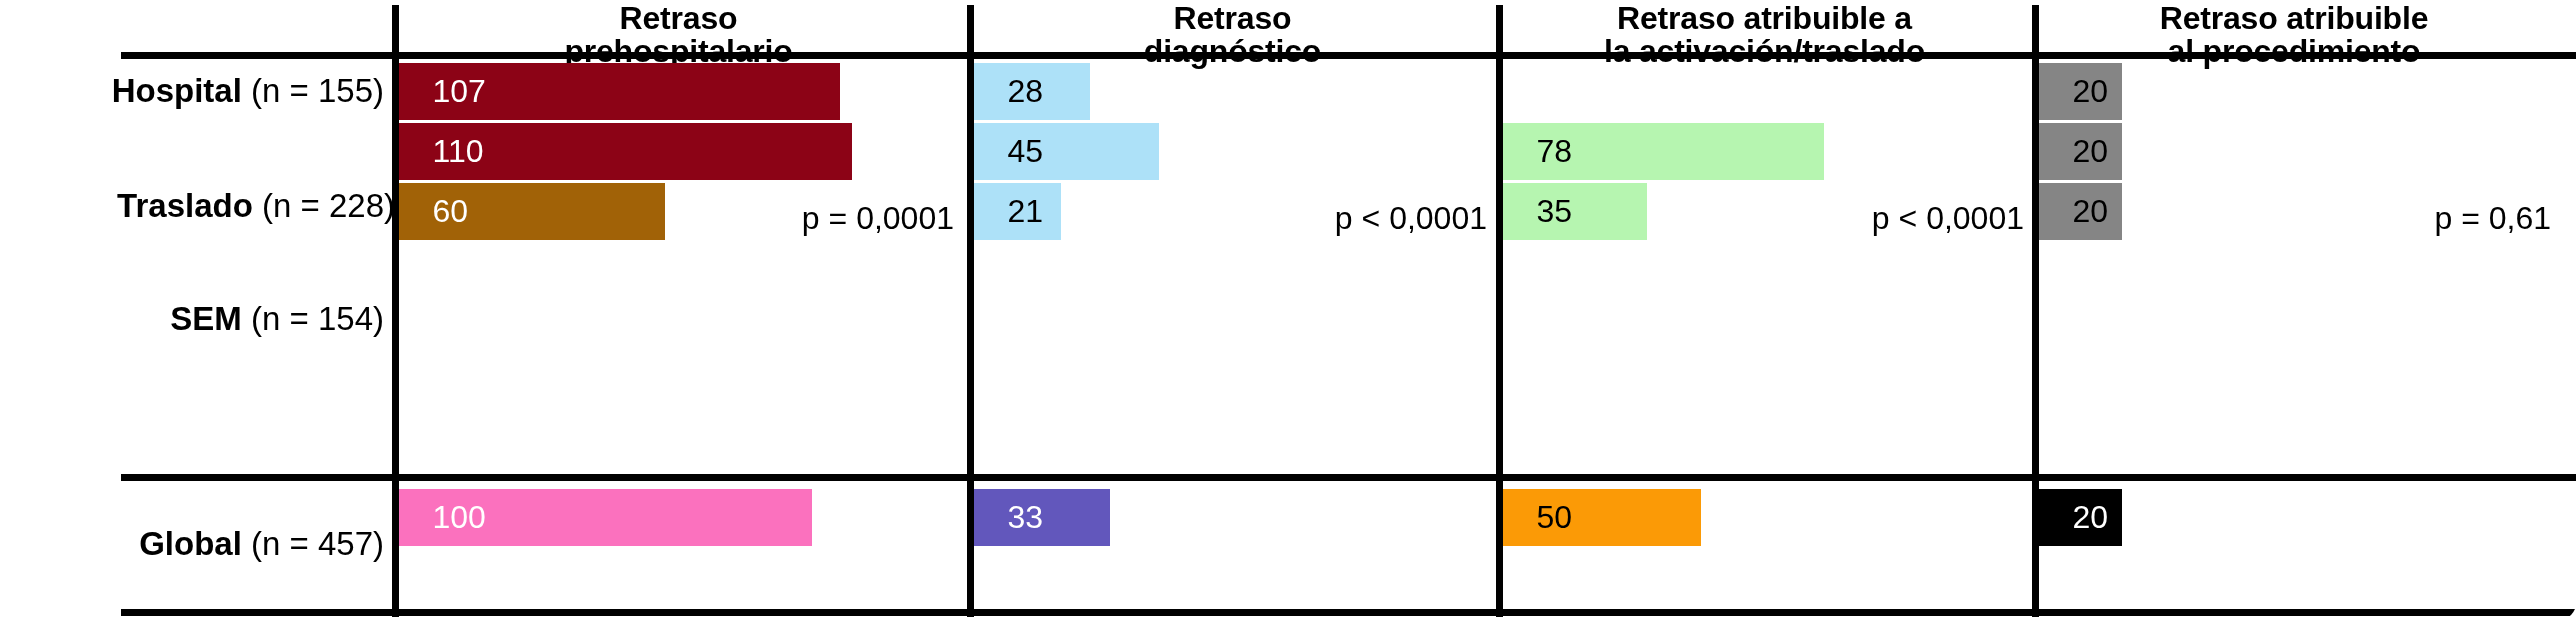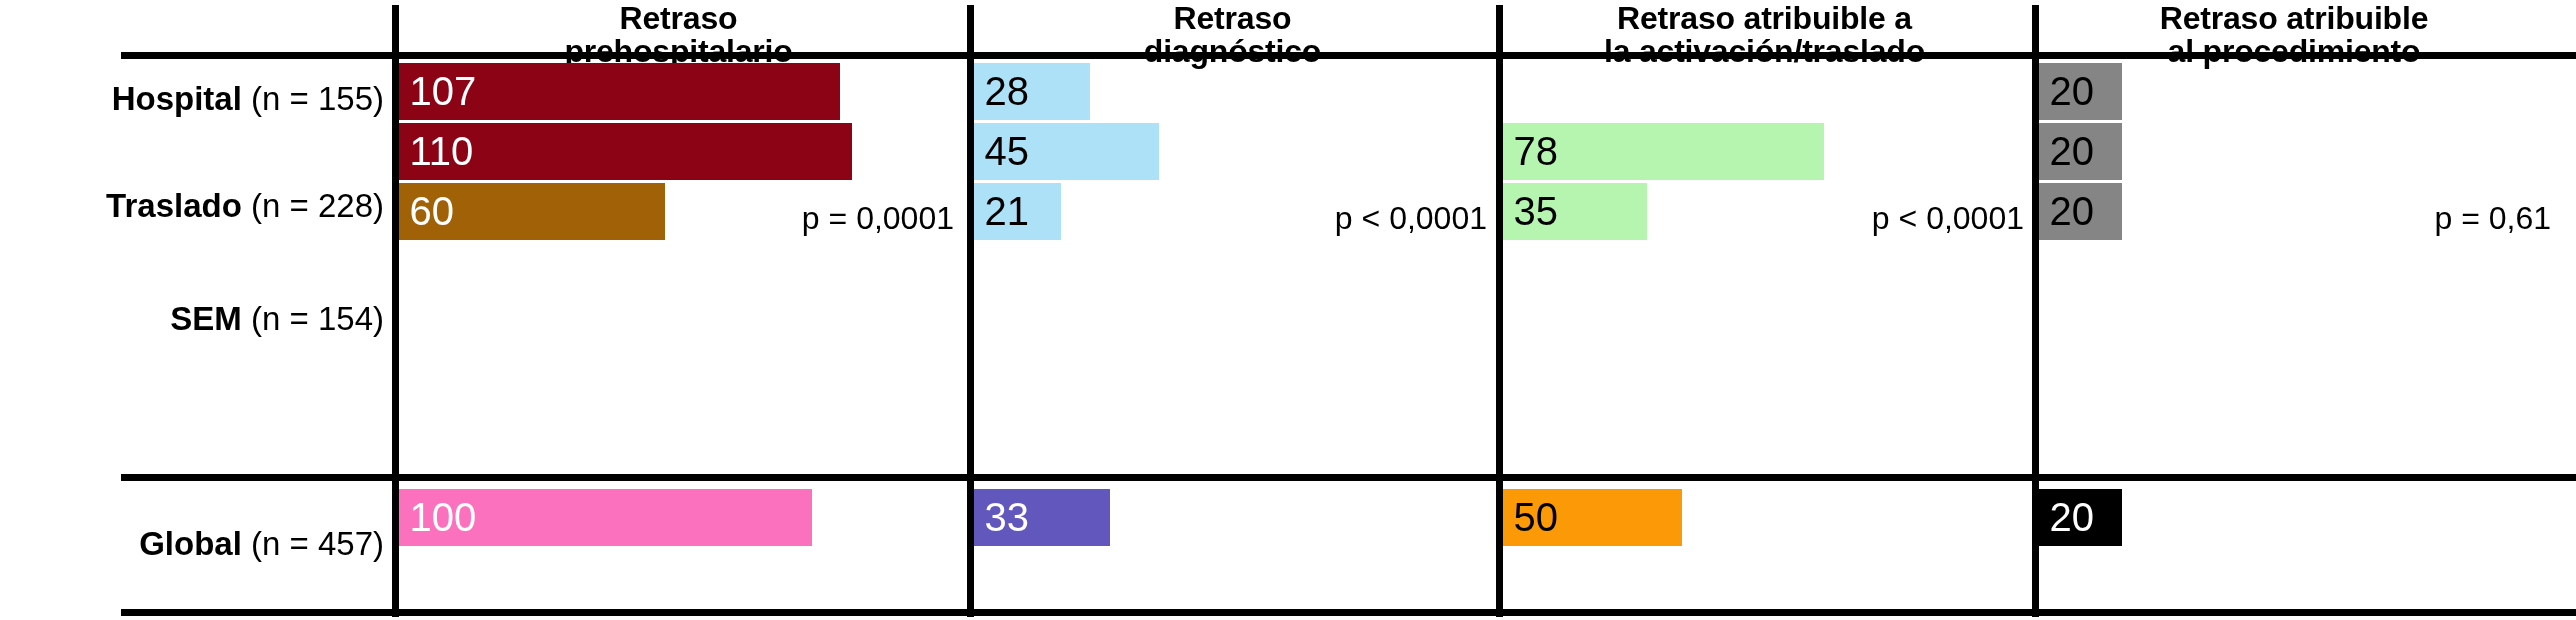--- a/index.html
+++ b/index.html
@@ -1,37 +1,37 @@
 <!DOCTYPE html>
 <html style="font-size:13px"><head>
 <meta charset="utf-8">
 <style>
   html,body{margin:0;padding:0;background:#fff;}
   body{font-family:"Liberation Sans",sans-serif;}
-  #fig{position:relative;width:2576px;height:620px;background:#fff;overflow:hidden;}
+  #fig{position:relative;width:2576px;height:620px;background:#fff;overflow:hidden;border-radius:17px;}
 
   
   .hrule{position:absolute;background:#000;}
   .vaxis{position:absolute;background:#000;width:7.3px;}
 
   
   .hdr{position:absolute;top:0;height:55px;
        display:flex;align-items:flex-start;justify-content:center;
        font-weight:bold;font-size:32px;line-height:1.05;
        text-align:center;color:#000;letter-spacing:-0.2px;}
   .hdr span{display:block;white-space:pre-line;padding-top:1.6px;}
   .rl{position:absolute;width:380px;text-align:right;
       font-size:33px;color:#000;white-space:nowrap;
       transform:translateY(-50%);}
   .rl b{font-weight:bold;}
   .rl i{font-style:normal;font-weight:normal;}
 
   
   .bar{position:absolute;display:flex;align-items:center;}
-  .barval{font-size:40px;padding-left:10.5px;white-space:nowrap;}
+  .barval{font-size:32px;padding-left:10.5px;white-space:nowrap;margin-left:23px;}
 
   
   .pval{position:absolute;font-size:32px;color:#000;white-space:nowrap;
         text-align:right;}
 </style>
 </head>
 <body>
 
 <div id="fig">
 
@@ -54,24 +54,24 @@
   </div>
   <div class="hdr" style="left:1499px;width:531px;">
     <span>Retraso atribuible a
 la activación/traslado</span>
   </div>
   <div class="hdr" style="left:2035px;width:518px;">
     <span>Retraso atribuible
 al procedimiento</span>
   </div>
 
-  <div class="rl" style="left:4px;top:91px;margin-top:8px;">
+  <div class="rl" style="left:4px;top:91px;">
     <b>Hospital</b><span>&nbsp;</span><i>(n = 155)</i>
   </div>
-  <div class="rl" style="left:4px;top:206px;">
+  <div class="rl" style="left:15px;top:206px;">
     <b>Traslado</b><span>&nbsp;</span><i>(n = 228)</i>
   </div>
   <div class="rl" style="left:4px;top:319px;">
     <b>SEM</b><span>&nbsp;</span><i>(n = 154)</i>
   </div>
   <div class="rl" style="left:4px;top:544px;">
     <b>Global</b><span>&nbsp;</span><i>(n = 457)</i>
   </div>
 
   <div class="bar" style="left:399px;top:63px;width:441px;height:57px;background:#8C0316;">
@@ -101,21 +101,21 @@
     <span class="barval" style="color:#FFFFFF;">33</span>
   </div>
   <div class="pval" style="left:1090px;top:200px;width:397px;">p &lt; 0,0001</div>
 
   <div class="bar" style="left:1503px;top:123px;width:321px;height:57px;background:#B6F5B0;">
     <span class="barval" style="color:#000000;">78</span>
   </div>
   <div class="bar" style="left:1503px;top:183px;width:144px;height:57px;background:#B6F5B0;">
     <span class="barval" style="color:#000000;">35</span>
   </div>
-  <div class="bar" style="left:1503px;top:489px;width:179px;height:57px;background:#FB9A06;">
+  <div class="bar" style="left:1503px;top:489px;width:198px;height:57px;background:#FB9A06;">
     <span class="barval" style="color:#000000;">50</span>
   </div>
   <div class="pval" style="left:1627px;top:200px;width:397px;">p &lt; 0,0001</div>
 
   <div class="bar" style="left:2039px;top:63px;width:83px;height:57px;background:#858585;">
     <span class="barval" style="color:#000000;">20</span>
   </div>
   <div class="bar" style="left:2039px;top:123px;width:83px;height:57px;background:#858585;">
     <span class="barval" style="color:#000000;">20</span>
   </div>

